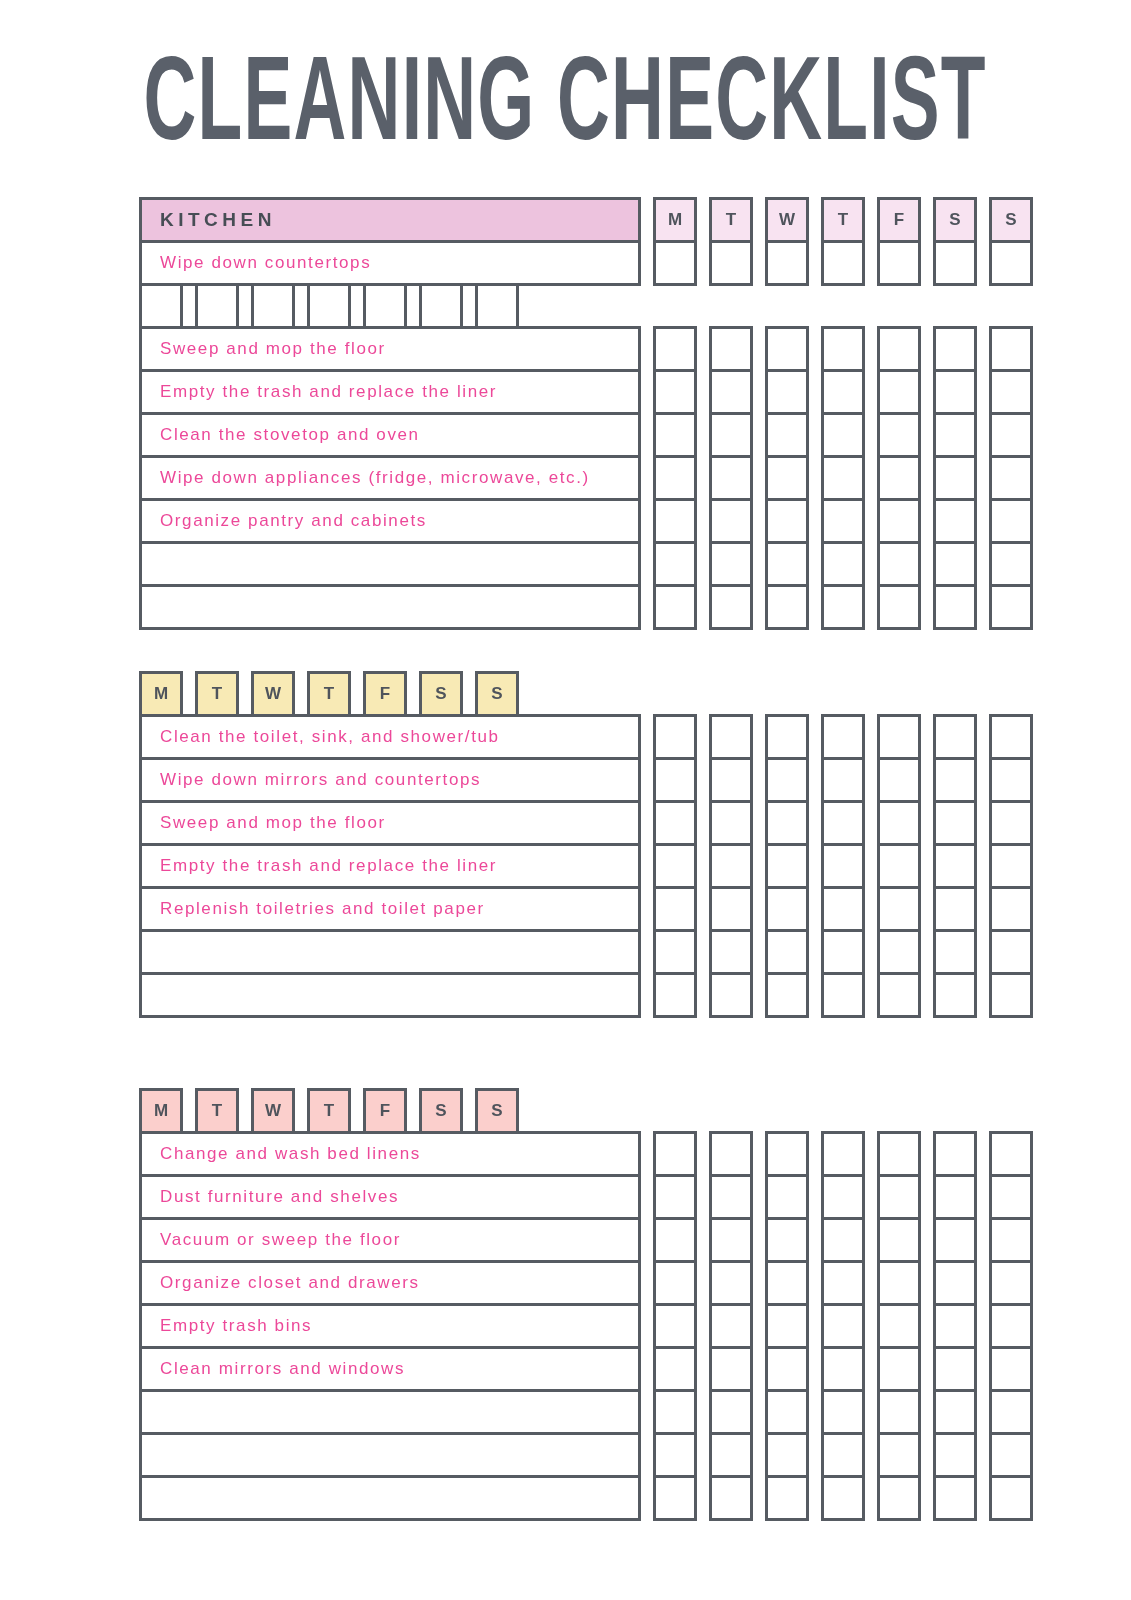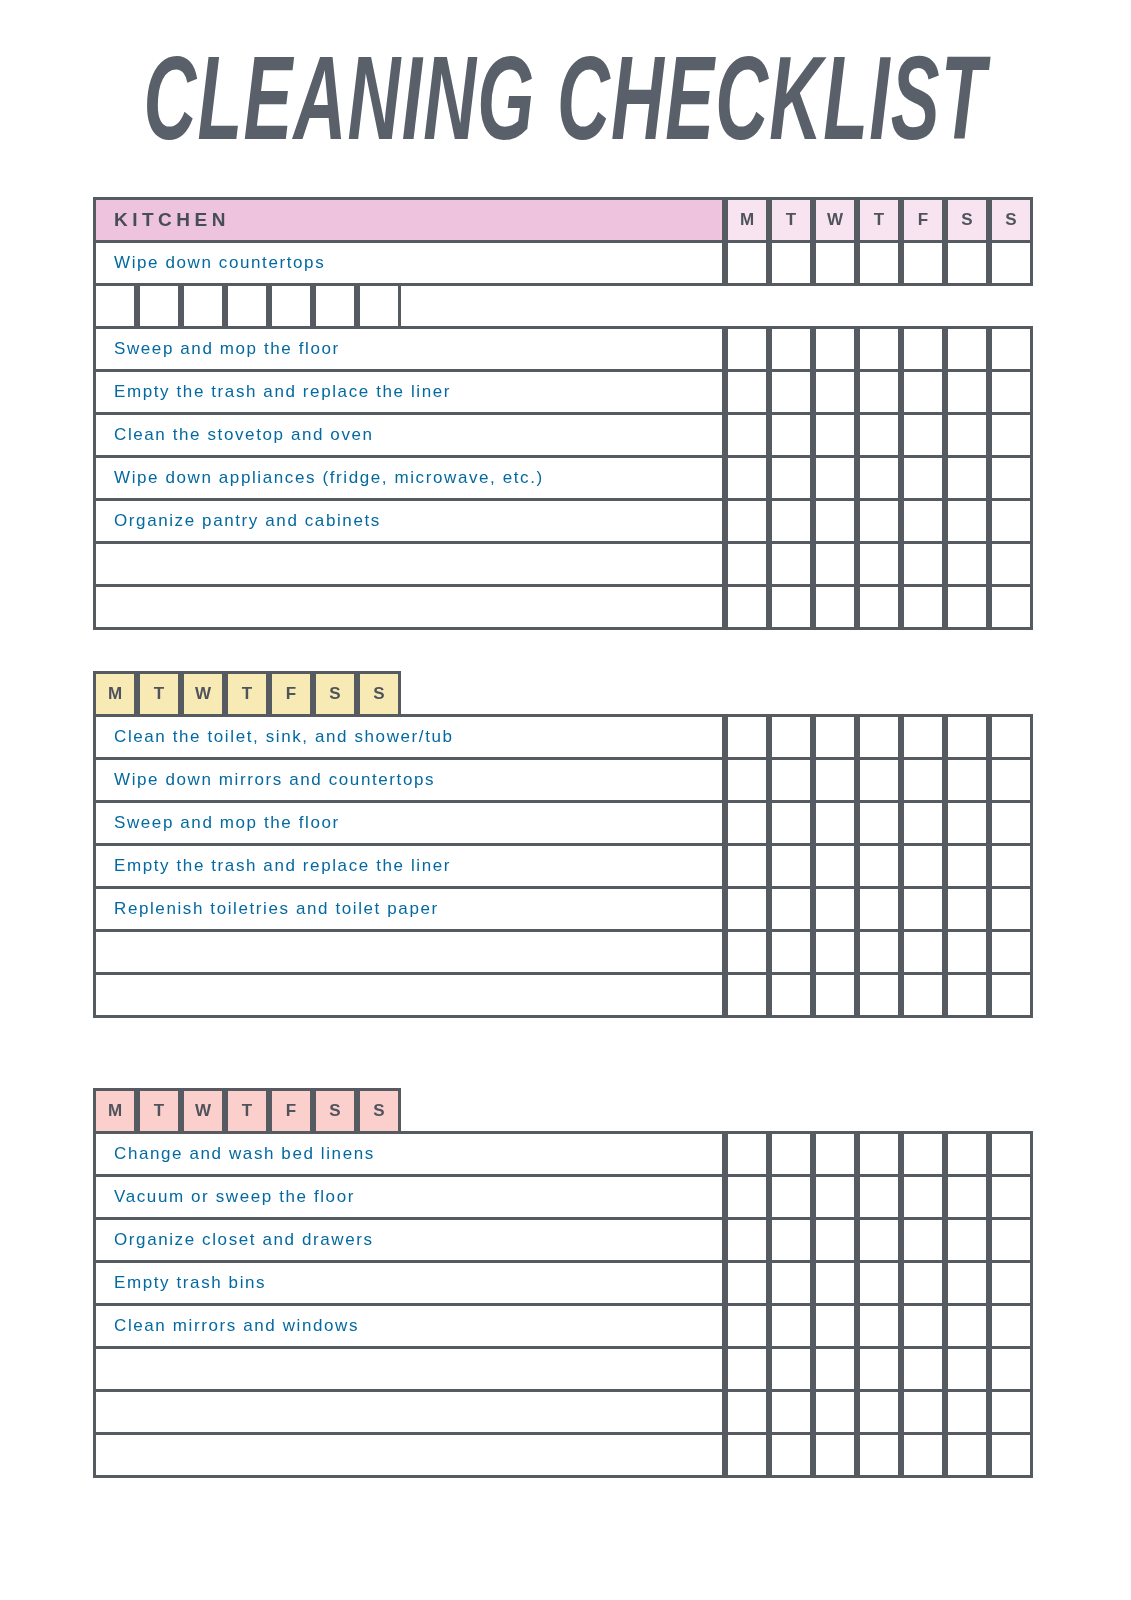--- a/index.html
+++ b/index.html
@@ -10,21 +10,20 @@
     background: #ffffff;
     font-family: "Liberation Sans", sans-serif;
     overflow: hidden;
   }
   .title-wrap {
     margin-top: 42px;
     height: 112px;
     display: flex;
     justify-content: center;
     align-items: center;
-    font-style: italic;
   }
   .page-title {
     font-size: 118px;
     font-weight: 700;
     line-height: 1;
     color: #5a606a;
     letter-spacing: 2px;
     white-space: nowrap;
     transform: scaleX(0.62);
     transform-origin: center;
@@ -33,22 +32,23 @@
     position: absolute;
     left: 93px;
     width: 940px;
   }
   #section-kitchen  { top: 197px; }
   #section-bathroom { top: 671px; }
   #section-bedroom  { top: 1088px; }
 
   .trow {
     display: flex;
-    gap: 0;
+    gap: 12px;
     height: 46px;
+    margin-left: 46px;
   }
   .trow + .trow { margin-top: -3px; }
 
   .cell {
     box-sizing: border-box;
     border: 3px solid #565b62;
     background: #ffffff;
   }
   .label-cell {
     flex: 1;
@@ -70,21 +70,21 @@
     color: #474d55;
   }
   .day-letter {
     font-size: 17px;
     font-weight: 700;
     color: #4f545c;
   }
   .task-text {
     font-size: 17px;
     letter-spacing: 1.6px;
-    color: #0369a1;
+    color: #ec4899;
     white-space: nowrap;
   }
 </style>
 </head>
 <body>
 
 <div class="page">
   <div class="title-wrap">
     <div class="page-title">CLEANING CHECKLIST</div>
   </div>
@@ -362,20 +362,32 @@
           <div class="cell day-cell"></div>
           <div class="cell day-cell"></div>
           <div class="cell day-cell"></div>
           <div class="cell day-cell"></div>
           <div class="cell day-cell"></div>
           <div class="cell day-cell"></div>
           <div class="cell day-cell"></div>
         </div>
         <div class="trow">
           <div class="cell label-cell">
+            <span class="task-text">Dust furniture and shelves</span>
+          </div>
+          <div class="cell day-cell"></div>
+          <div class="cell day-cell"></div>
+          <div class="cell day-cell"></div>
+          <div class="cell day-cell"></div>
+          <div class="cell day-cell"></div>
+          <div class="cell day-cell"></div>
+          <div class="cell day-cell"></div>
+        </div>
+        <div class="trow">
+          <div class="cell label-cell">
             <span class="task-text">Vacuum or sweep the floor</span>
           </div>
           <div class="cell day-cell"></div>
           <div class="cell day-cell"></div>
           <div class="cell day-cell"></div>
           <div class="cell day-cell"></div>
           <div class="cell day-cell"></div>
           <div class="cell day-cell"></div>
           <div class="cell day-cell"></div>
         </div>

